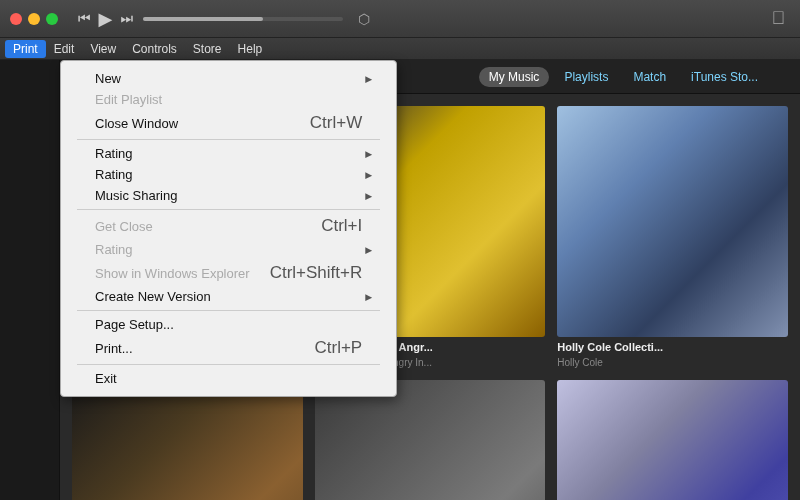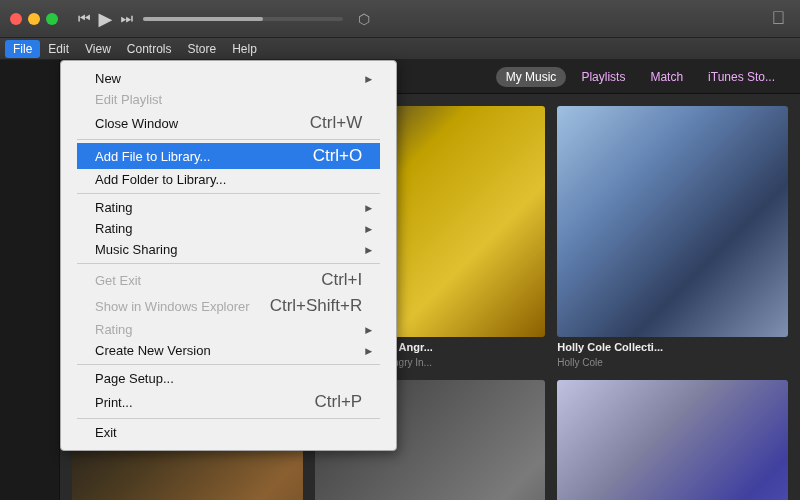--- a/index.html
+++ b/index.html
@@ -127,26 +127,26 @@
       overflow: hidden;
     }
 
     
     .tabs-row {
       height: 34px;
       background: #222;
       display: flex;
       align-items: center;
       justify-content: flex-end;
-      padding: 0 15px;
+      padding: 0 32px;
       gap: 5px;
       border-bottom: 1px solid #111;
     }
     .tab-btn {
-      color: #f0abfc;
+      color: #7dd3fc;
       font-size: 12px;
       padding: 3px 10px;
       border-radius: 10px;
       background: none;
       border: none;
       cursor: pointer;
     }
     .tab-btn.active {
       background: #555;
       color: white;
@@ -267,21 +267,21 @@
       <button class="transport-btn">⏭</button>
     </div>
     <div class="progress-bar-container">
       <div class="progress-fill"></div>
     </div>
     <span class="airplay-icon">⬡</span>
     <span class="apple-logo"></span>
   </div>
 
   <div class="menu-bar">
-    <div class="menu-item active">File</div>
+    <div class="menu-item active">Print</div>
     <div class="menu-item">Edit</div>
     <div class="menu-item">View</div>
     <div class="menu-item">Controls</div>
     <div class="menu-item">Store</div>
     <div class="menu-item">Help</div>
   </div>
 
   <div class="main-content">
 
     <div class="sidebar"></div>
@@ -343,56 +343,46 @@
         <div class="menu-row disabled">
           <span>Edit Playlist</span>
           <span class="shortcut"></span>
         </div>
         <div class="menu-row">
           <span>Close Window</span>
           <span class="shortcut">Ctrl+W</span>
         </div>
       </div>
 
-      <div class="menu-section">
-        <div class="menu-row highlighted">
-          <span>Add File to Library...</span>
-          <span class="shortcut" style="color:white;">Ctrl+O</span>
-        </div>
-        <div class="menu-row">
-          <span>Add Folder to Library...</span>
-          <span class="shortcut"></span>
-        </div>
-      </div>
 
       <div class="menu-section">
         <div class="menu-row has-submenu">
           <span>Rating</span>
         </div>
         <div class="menu-row has-submenu">
           <span>Rating</span>
         </div>
         <div class="menu-row has-submenu">
           <span>Music Sharing</span>
         </div>
       </div>
 
 
       <div class="menu-section">
         <div class="menu-row disabled">
-          <span>Get Exit</span>
+          <span>Get Close</span>
           <span class="shortcut">Ctrl+I</span>
+        </div>
+        <div class="menu-row disabled has-submenu">
+          <span>Rating</span>
         </div>
         <div class="menu-row disabled">
           <span>Show in Windows Explorer</span>
           <span class="shortcut">Ctrl+Shift+R</span>
         </div>
-        <div class="menu-row disabled has-submenu">
-          <span>Rating</span>
-        </div>
         <div class="menu-row has-submenu">
           <span>Create New Version</span>
         </div>
       </div>
 
       <div class="menu-section">
         <div class="menu-row">
           <span>Page Setup...</span>
         </div>
         <div class="menu-row">

